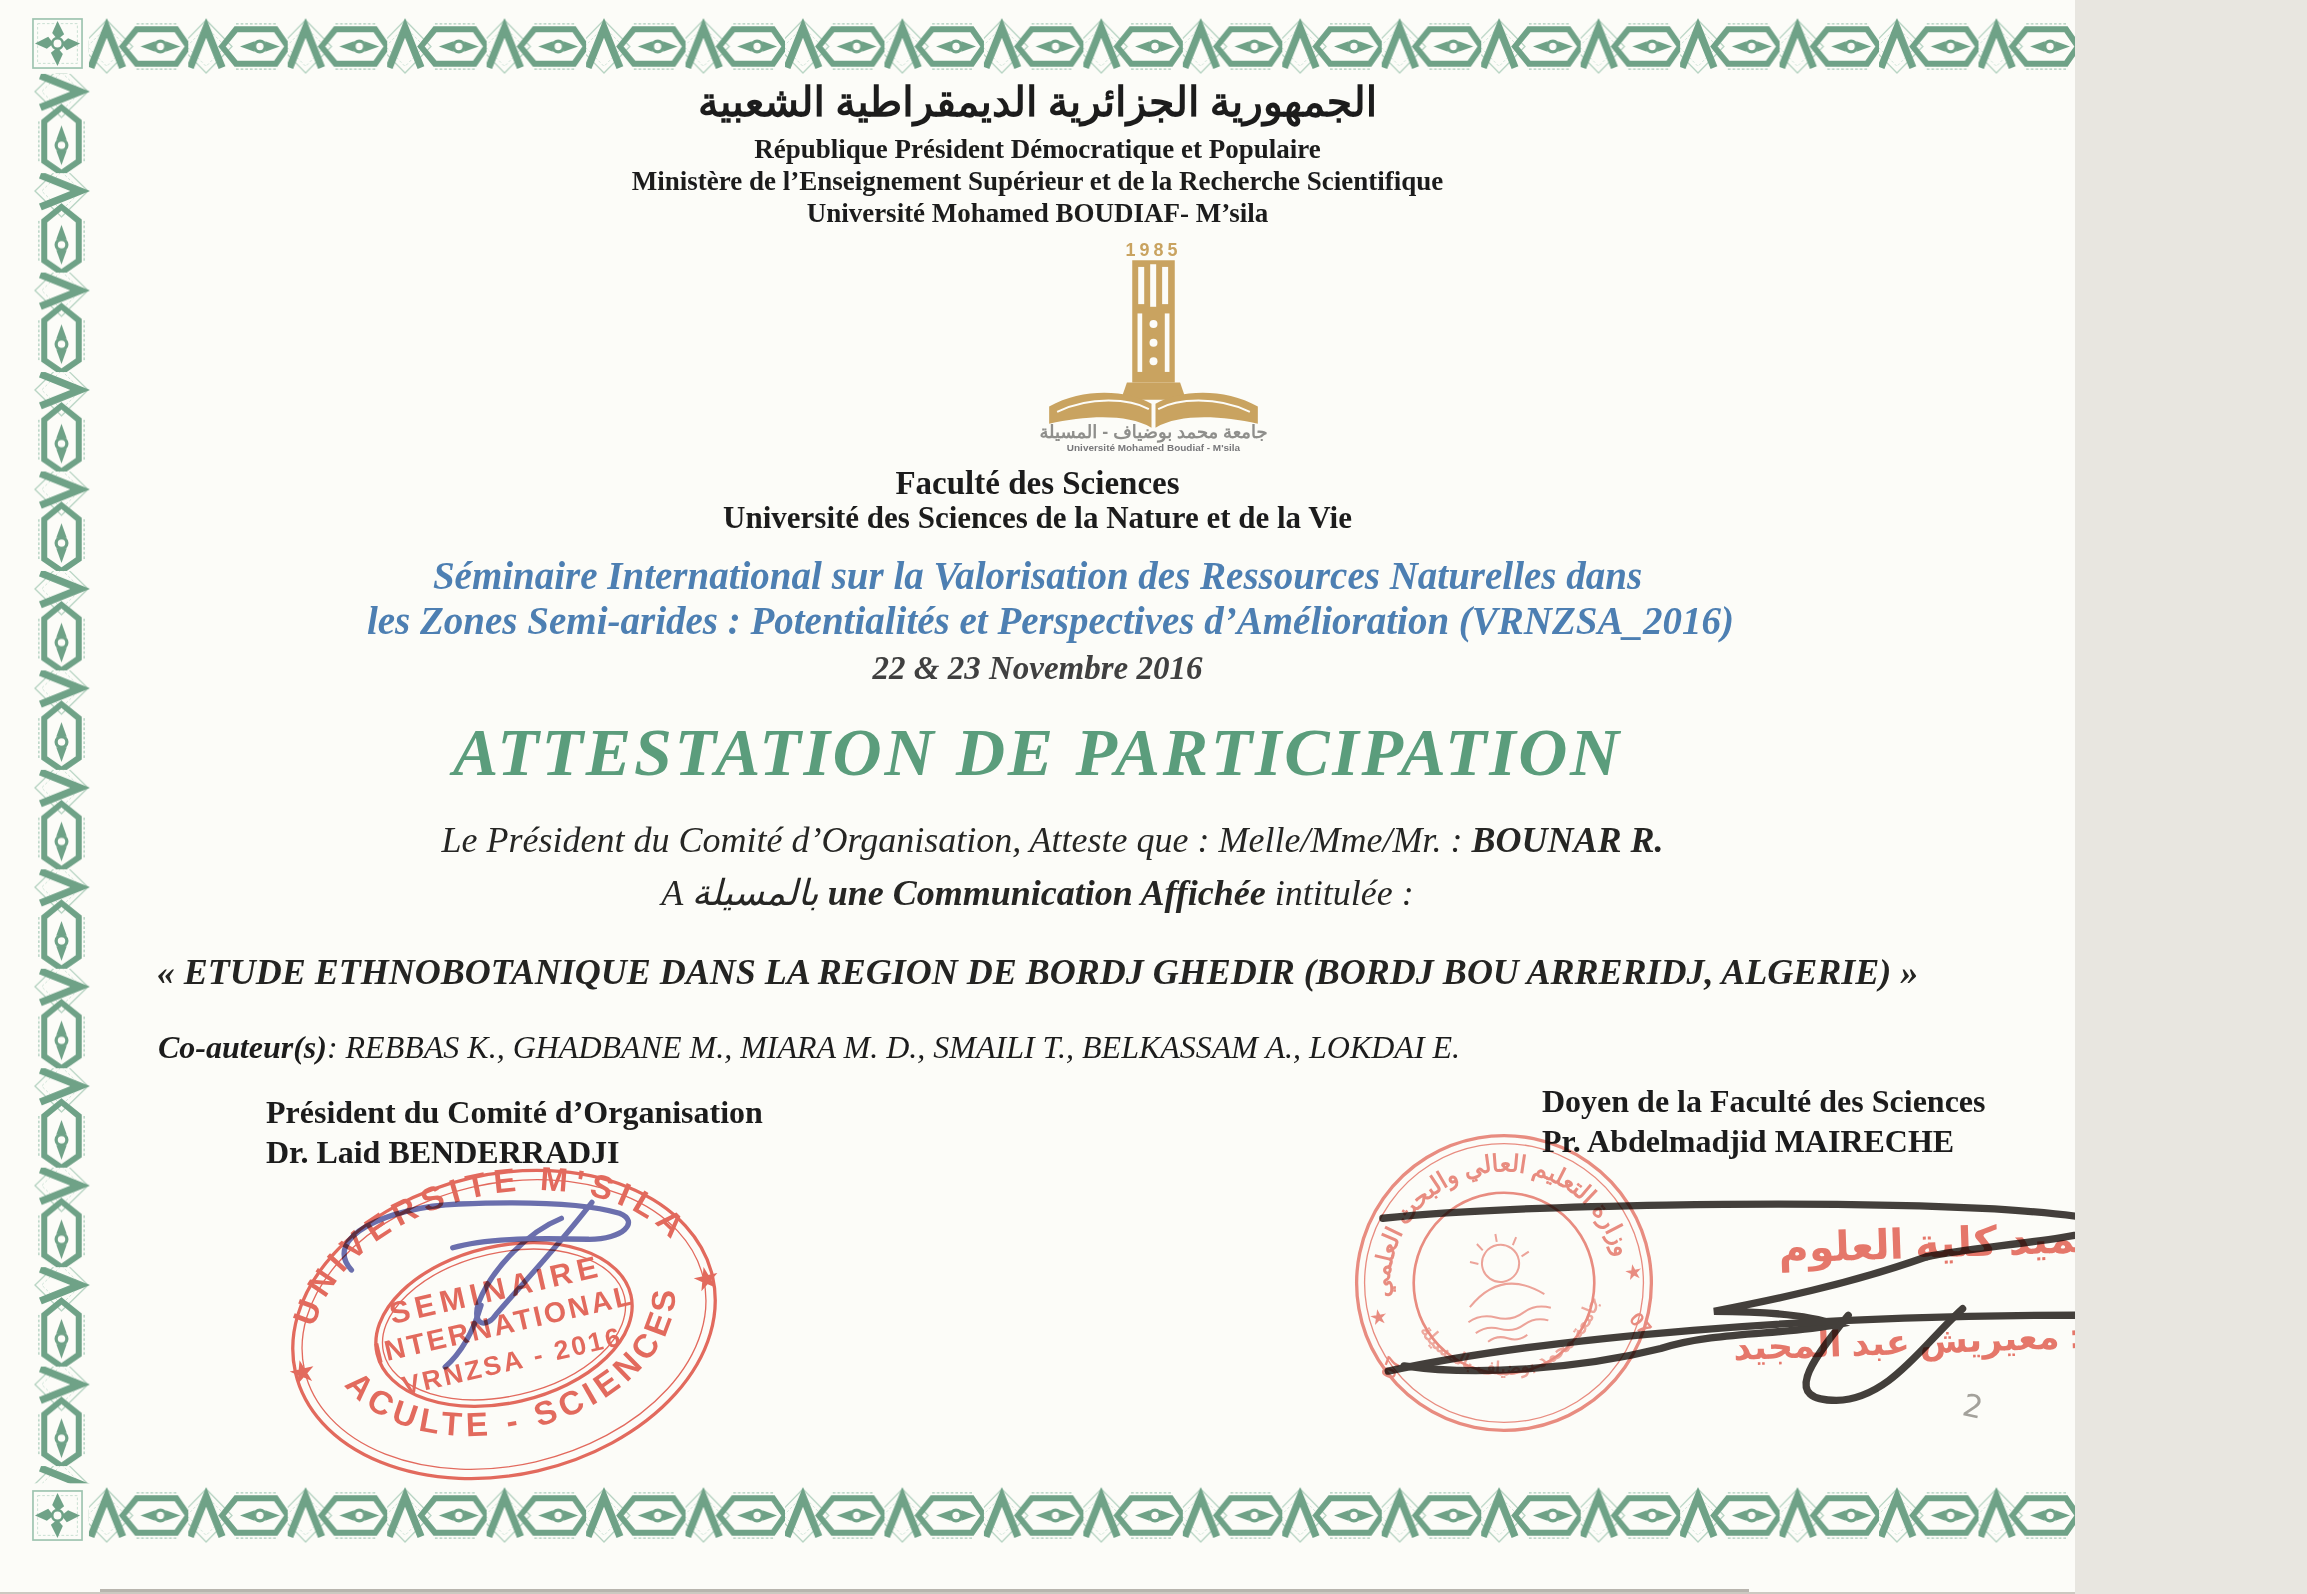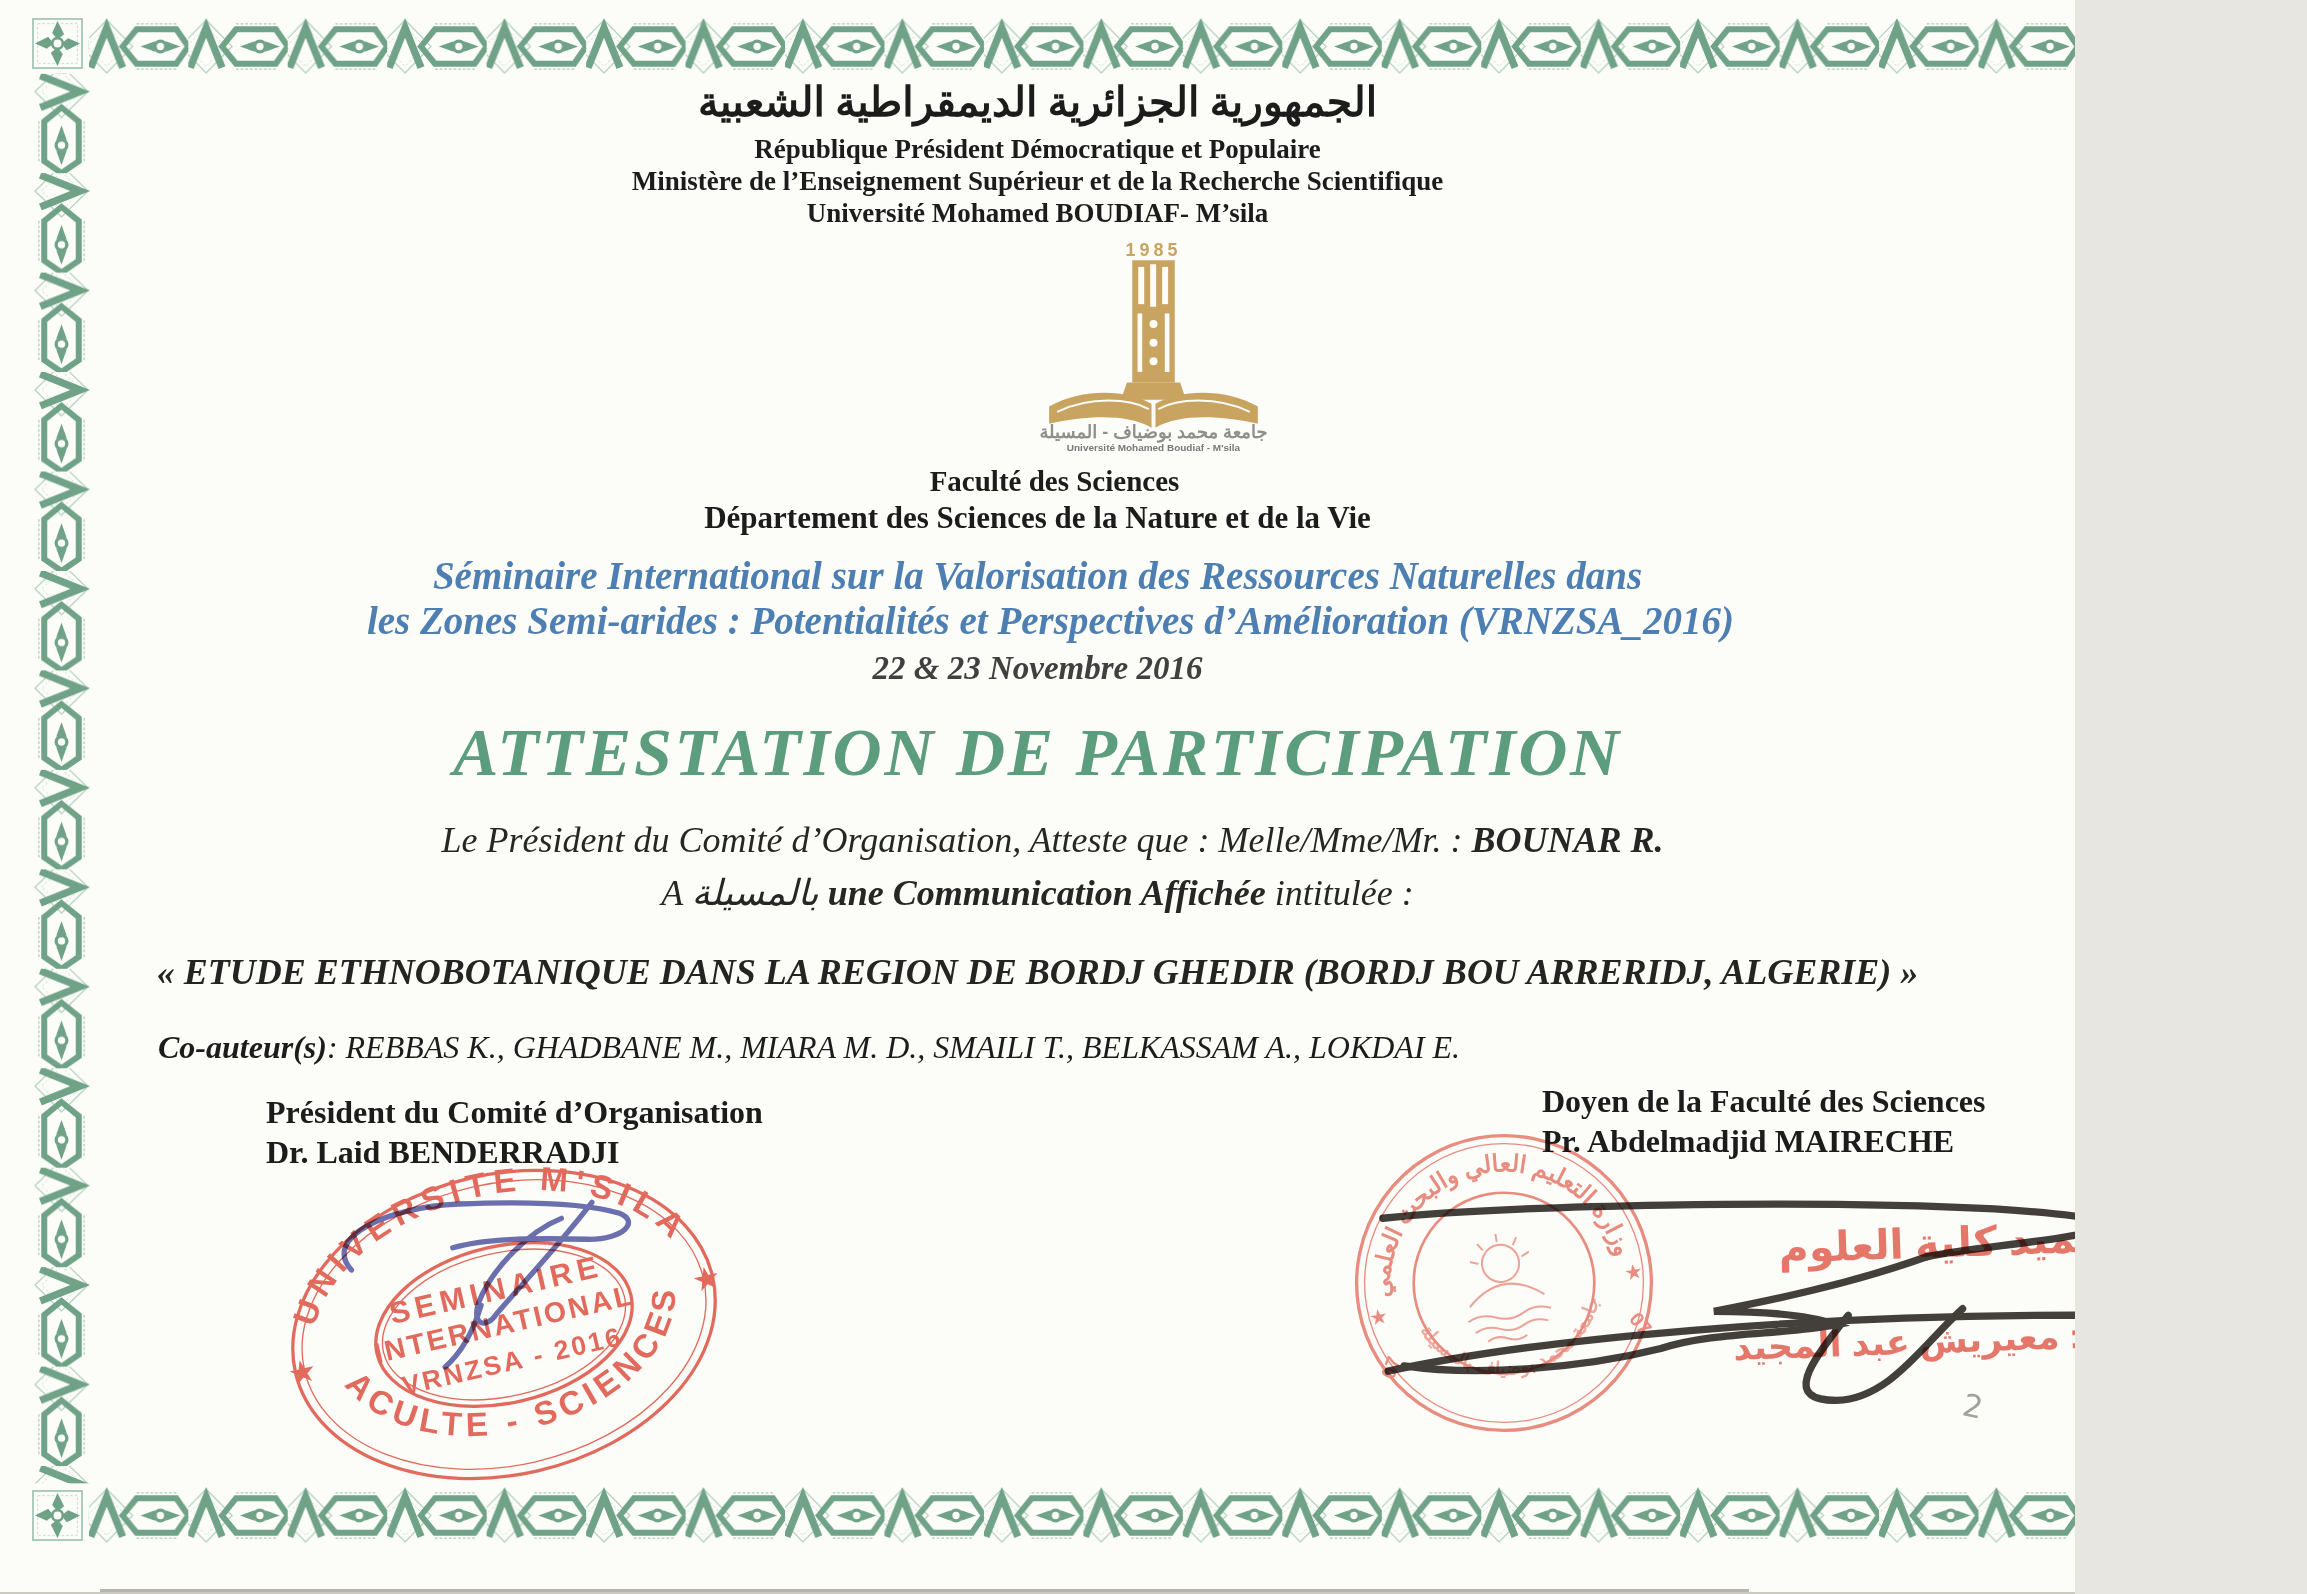--- a/index.html
+++ b/index.html
@@ -10,21 +10,21 @@
     color:#1c1c1c;
   }
   .abs{position:absolute;}
   .cline{position:absolute;left:0;width:100%;text-align:center;white-space:nowrap;}
   .bold{font-weight:bold;}
   
   .arabic-top{top:78px;font-size:41px;font-weight:bold;direction:rtl;}
   .rep{top:134px;font-size:27px;font-weight:bold;}
   .min{top:166px;font-size:27px;font-weight:bold;}
   .uni{top:198px;font-size:27px;font-weight:bold;}
-  .fac{top:465px;font-size:29px;font-weight:bold;padding-left:17px;}
+  .fac{top:465px;font-size:33px;font-weight:bold;}
   .dep{top:500px;font-size:31px;font-weight:bold;}
   .sem{color:#4d7fb2;font-weight:bold;font-style:italic;font-size:39px;}
   .sem1{top:553px;}
   .sem2{top:598px;margin-left:13px;}
   .date{top:650px;font-size:33px;font-weight:bold;font-style:italic;color:#404040;}
   .title{top:713px;font-size:68px;font-weight:bold;font-style:italic;color:#5b9d7c;letter-spacing:2.7px;}
   .stmt{font-size:36px;font-style:italic;color:#262624;}
   .stmt1{top:819px;padding-left:15px;}
   .stmt2{top:872px;}
   .commtitle{top:951px;font-size:36px;font-weight:bold;font-style:italic;color:#242422;}
@@ -187,21 +187,21 @@
       <path d="M 18,252 C 70,222 140,228 172,248 L 172,284 C 135,262 72,266 18,278 Z" fill="#c9a360"></path>
       <path d="M 332,252 C 280,222 210,228 178,248 L 178,284 C 215,262 278,266 332,278 Z" fill="#c9a360"></path>
       <path d="M 30,260 C 80,236 140,240 168,256" fill="none" stroke="#fcfcf8" stroke-width="3"></path>
       <path d="M 320,260 C 270,236 210,240 182,256" fill="none" stroke="#fcfcf8" stroke-width="3"></path>
     </g>
     <text x="175" y="300" text-anchor="middle" font-size="27" font-weight="bold" fill="#8f8f8c" direction="rtl" font-family="Liberation Sans, sans-serif">جامعة محمد بوضياف - المسيلة</text>
     <text x="175" y="319" text-anchor="middle" font-size="15" font-weight="bold" fill="#77777a" font-family="Liberation Sans, sans-serif">Université Mohamed Boudiaf - M'sila</text>
   </svg>
 
   <div class="cline fac">Faculté des Sciences</div>
-  <div class="cline dep">Département des Sciences de la Nature et de la Vie</div>
+  <div class="cline dep">Université des Sciences de la Nature et de la Vie</div>
   <div class="cline sem sem1">Séminaire International sur la Valorisation des Ressources Naturelles dans</div>
   <div class="cline sem sem2">les Zones  Semi-arides : Potentialités  et  Perspectives  d’Amélioration (VRNZSA_2016)</div>
   <div class="cline date">22 &amp; 23 Novembre 2016</div>
 
   <div class="cline title">ATTESTATION DE PARTICIPATION</div>
 
   <div class="cline stmt stmt1">
     <span>Le Président du Comité d’Organisation, Atteste que : Melle/Mme/Mr. : </span><span class="bold">BOUNAR R.</span>
   </div>
   <div class="cline stmt stmt2">

